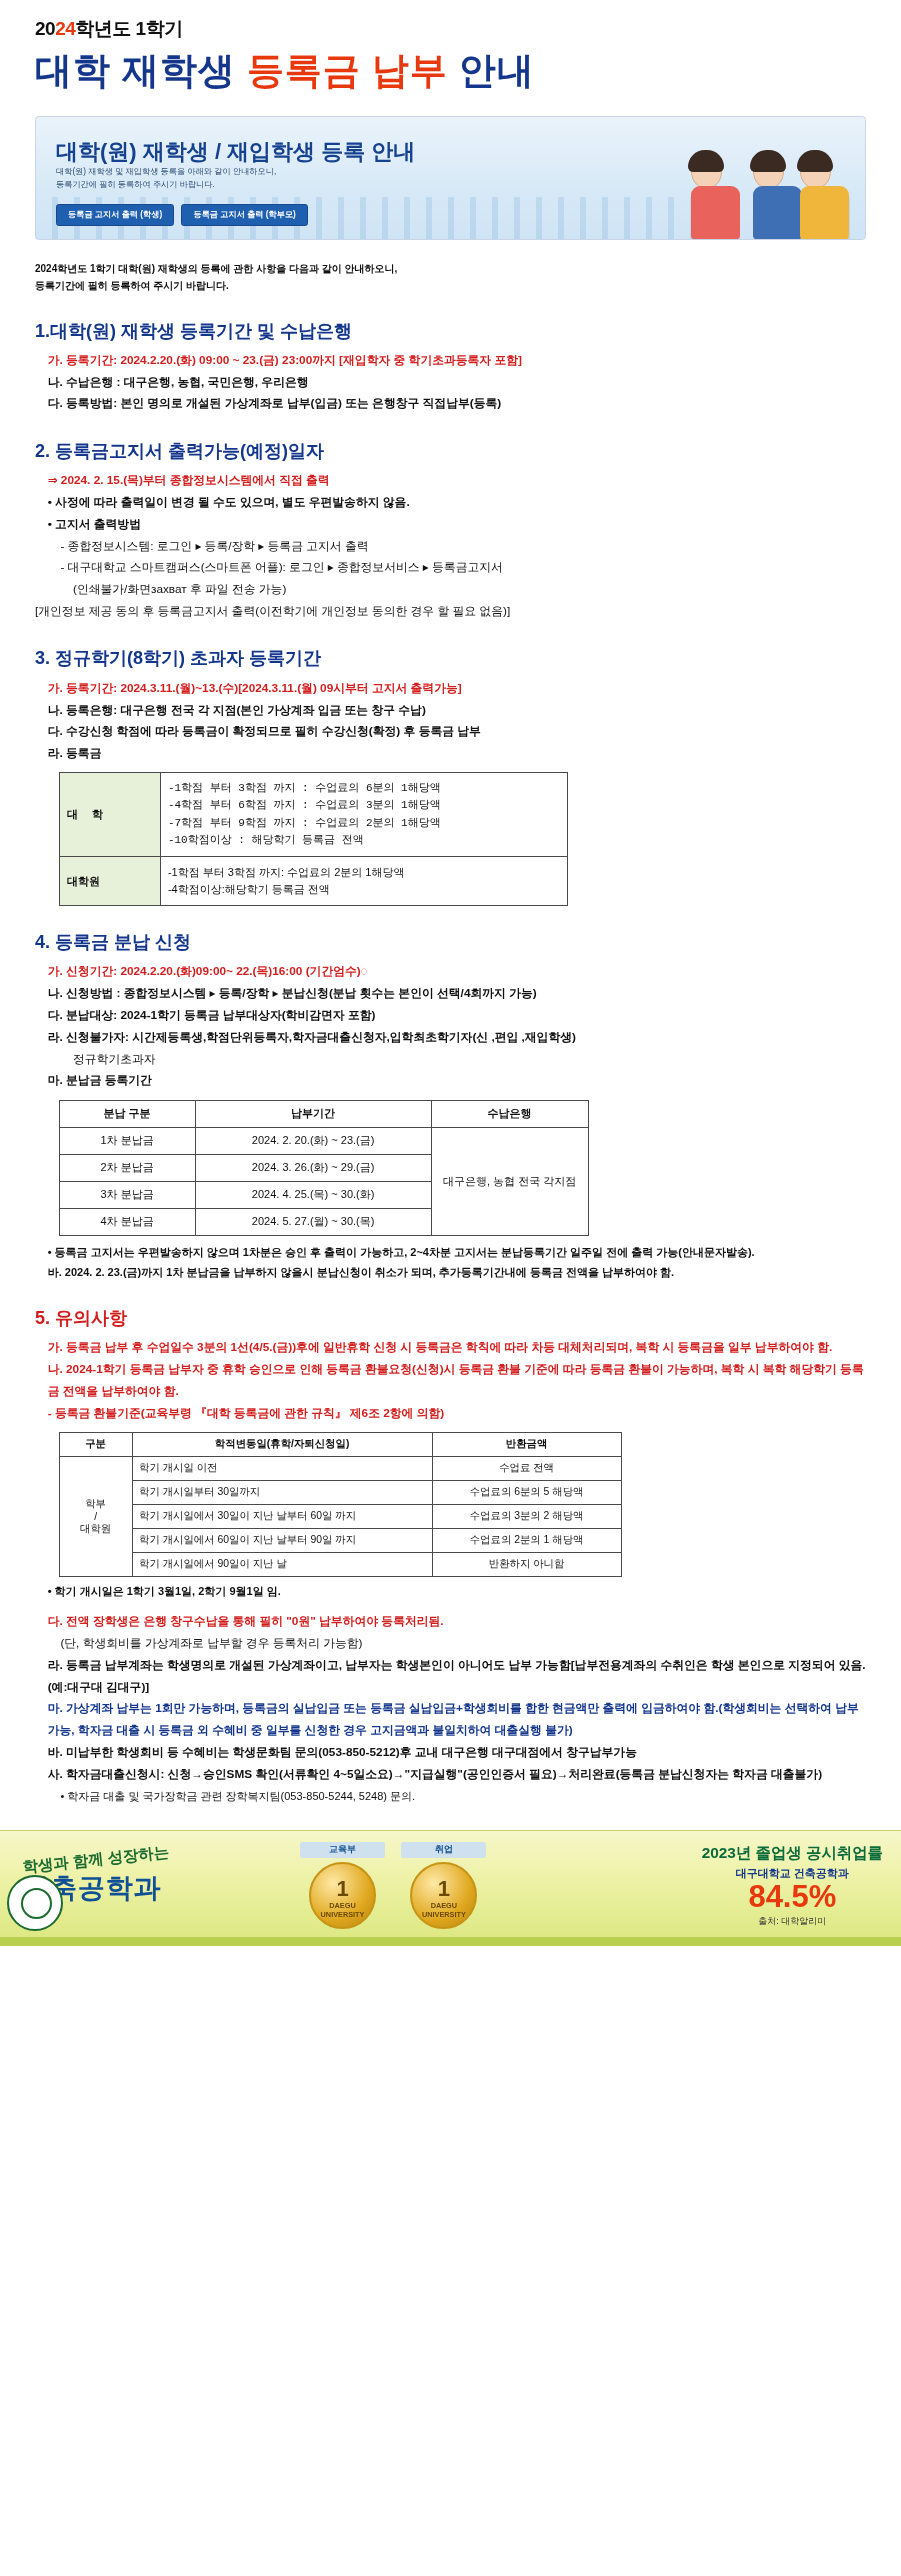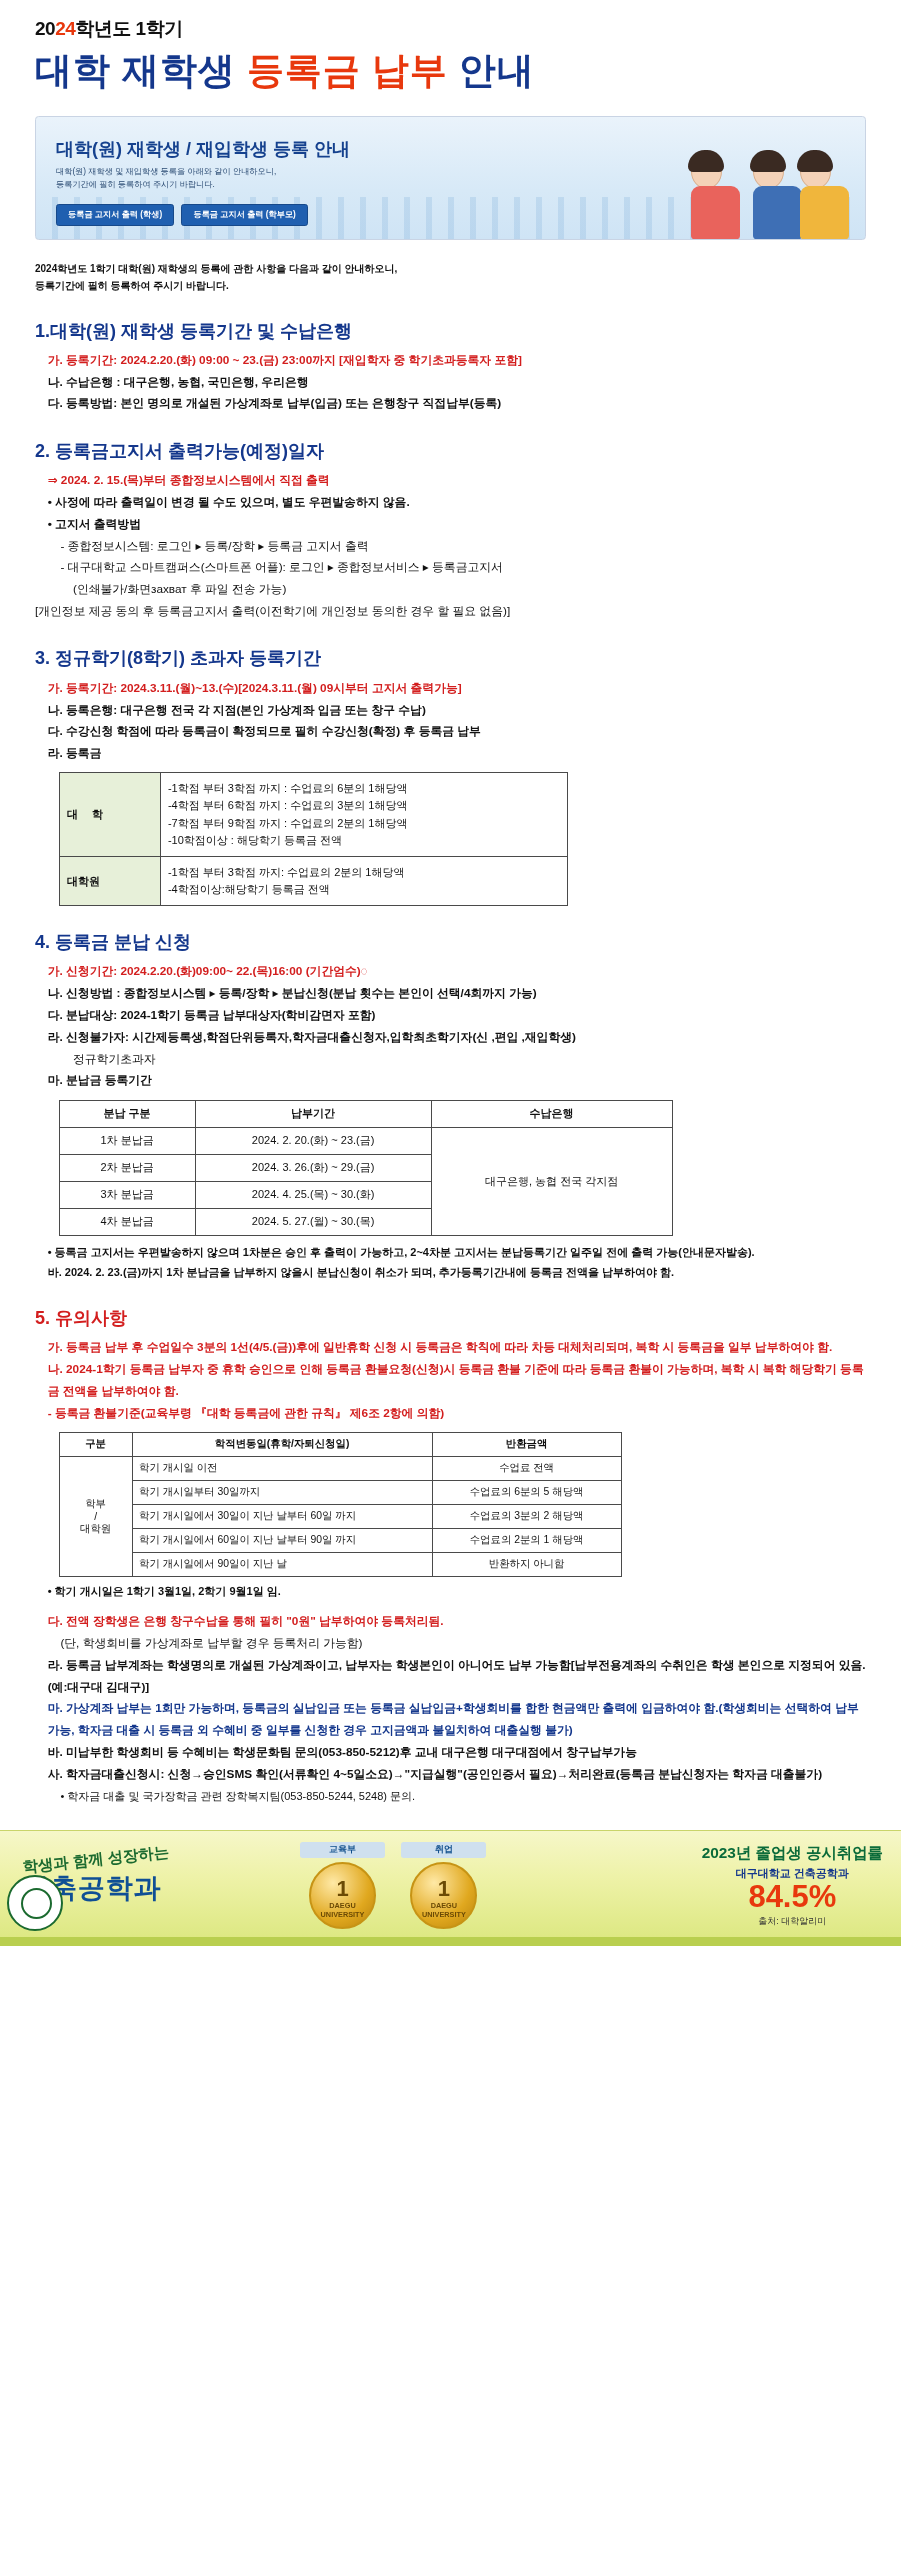--- a/index.html
+++ b/index.html
@@ -32,21 +32,21 @@
     margin: 16.4px 35px 0 35px;
     height: 124px;
     border: 0.9px solid #c9d4e4;
     border-radius: 3.6px;
     background: linear-gradient(180deg,#eaf3fb 0%, #d7e9f7 60%, #cfe4f5 100%);
     position: relative;
     overflow: hidden;
   }
   .banner .bn-title {
     position:absolute; left: 20px; top: 20px;
-    font-size: 18px; font-weight: bold; color:#15418e;
+    font-size: 22px; font-weight: bold; color:#15418e;
   }
   .banner .bn-sub {
     position:absolute; left: 20px; top: 49px;
     font-size: 8.2px; color:#2a4a72; line-height: 1.55;
   }
   .banner .bn-btns { position:absolute; left: 20px; top: 87px; display:flex; gap:7.3px; }
   .banner .bn-btn {
     background:#1f5fb0; color:#fff; font-size:8.2px; font-weight:bold;
     padding: 4.5px 11px; border-radius: 2.7px; border:0.9px solid #17498a;
     white-space:nowrap;
@@ -90,21 +90,21 @@
   .tiny { font-size: 11px; }
 
   
   table { border-collapse: collapse; }
   .tbl1 { margin: 7.3px 0 0 23.6px; width: 509px; }
   .tbl1 td {
     border: 0.9px solid #4a4a4a; font-size: 11px; padding: 6.4px 7.3px; line-height: 1.6;
     vertical-align: middle;
   }
   .tbl1 td.lbl { width: 101px; background:#e7f0d9; font-weight:bold; letter-spacing: 5.5px; }
-  .tbl2 { margin: 7.3px 0 0 23.6px; width: 614px; }
+  .tbl2 { margin: 7.3px 0 0 23.6px; width: 530px; }
   .tbl2 th, .tbl2 td {
     border: 0.9px solid #4a4a4a; font-size: 11px; padding: 5.5px 7.3px; text-align:center;
   }
   .tbl2 th { font-weight: bold; }
   .tbl3 { margin: 7.3px 0 0 23.6px; width: 563px; }
   .tbl3 th, .tbl3 td {
     border: 0.9px solid #4a4a4a; font-size: 10.4px; padding: 4.5px 6.4px;
   }
   .tbl3 th { text-align:center; font-weight:bold; }
   .tbl3 td.c { text-align:center; }
@@ -220,21 +220,21 @@
     <div class="sec-h">3. 정규학기(8학기) 초과자 등록기간</div>
     <div class="ln red ind1">가. 등록기간: 2024.3.11.(월)~13.(수)[2024.3.11.(월) 09시부터 고지서 출력가능]</div>
     <div class="ln ind1">나. 등록은행: 대구은행 전국 각 지점(본인 가상계좌 입금 또는 창구 수납)</div>
     <div class="ln ind1">다. 수강신청 학점에 따라 등록금이 확정되므로 필히 수강신청(확정) 후 등록금 납부</div>
     <div class="ln ind1">라. 등록금</div>
 
     <table class="tbl1">
       <tbody>
           <tr>
         <td class="lbl">대    학</td>
-        <td style="white-space:pre-line;">-1학점 부터 3학점 까지 : 수업료의 6분의 1해당액
+        <td style="white-space:pre-line;font-family:Liberation Mono, monospace;">-1학점 부터 3학점 까지 : 수업료의 6분의 1해당액
 -4학점 부터 6학점 까지 : 수업료의 3분의 1해당액
 -7학점 부터 9학점 까지 : 수업료의 2분의 1해당액
 -10학점이상 : 해당학기 등록금 전액</td>
       </tr>
       <tr>
         <td class="lbl" style="letter-spacing:0;">대학원</td>
         <td style="white-space:pre-line;">-1학점 부터 3학점 까지: 수업료의 2분의 1해당액
 -4학점이상:해당학기 등록금 전액</td>
       </tr>
     </tbody>

